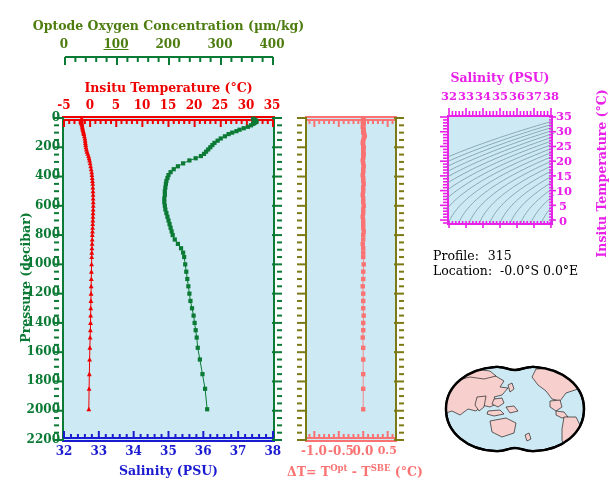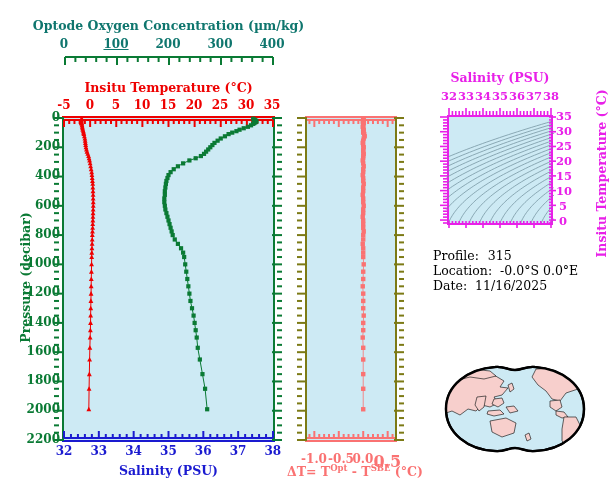--- a/index.html
+++ b/index.html
@@ -6,21 +6,21 @@
   body{width:609px;height:497px;position:relative;overflow:hidden;
        font-family:"DejaVu Serif","Liberation Serif",serif;}
   .abs{position:absolute;}
   .nosel{user-select:none;}
 
   
   .ttl{font-weight:bold;white-space:nowrap;}
   .tick{font-weight:bold;white-space:nowrap;text-align:center;}
 
   
-  .c-oxy{color:#0f766e;}
+  .c-oxy{color:#4d7c0f;}
   .c-tmp{color:#ee0000;}
   .c-sal{color:#1a1ad0;}
   .c-prs{color:#0a7a34;}
   .c-dt {color:#fa7272;}
   .c-ts {color:#e820e8;}
 
   
   #main-panel{left:64px;top:118px;width:209px;height:322px;
     background:#cdeaf4;box-sizing:border-box;}
   #main-panel .frameL,#main-panel .frameR{position:absolute;top:0;bottom:0;width:2px;background:#0a7a34;}
@@ -686,25 +686,25 @@
         <rect x="53.53333333333333" y="217.34545454545454" width="4.4" height="4.4" fill="#fa7272"></rect>
         <rect x="54.022222222222226" y="227.5909090909091" width="4.4" height="4.4" fill="#fa7272"></rect>
         <rect x="54.022222222222226" y="239.3" width="4.4" height="4.4" fill="#fa7272"></rect>
         <rect x="54.022222222222226" y="253.93636363636364" width="4.4" height="4.4" fill="#fa7272"></rect>
         <rect x="54.022222222222226" y="268.5727272727273" width="4.4" height="4.4" fill="#fa7272"></rect>
         <rect x="54.022222222222226" y="289.06363636363636" width="4.4" height="4.4" fill="#fa7272"></rect>
       </g>
   </svg>
 </div>
 
-<div class="abs nosel" style="left:307px;top:444px;width:88px;height:15px;margin-top:8px;">
+<div class="abs nosel" style="left:307px;top:444px;width:88px;height:15px;">
   <span class="tick c-dt abs" style="left:-9px;width:32px;font-size:12px;">-1.0</span>
   <span class="tick c-dt abs" style="left:18px;width:32px;font-size:12px;">-0.5</span>
   <span class="tick c-dt abs" style="left:39.9px;width:32px;font-size:12px;">0.0</span>
-  <span class="tick c-dt abs" style="left:64.3px;width:32px;font-size:16px;">0.5</span>
+  <span class="tick c-dt abs" style="left:64.3px;width:32px;font-size:11px;">0.5</span>
 </div>
 
 <div class="abs ttl c-dt nosel" style="left:287px;top:463px;width:128px;text-align:left;font-size:12.5px;white-space:nowrap;">
   <span>ΔT= T</span><sup style="font-size:8.5px;">Opt</sup><span> - T</span><sup style="font-size:8.5px;">SBE</sup><span> (°C)</span>
 </div>
 
 <div class="abs ttl c-ts nosel" style="left:440px;top:70px;width:120px;text-align:center;font-size:12.5px;white-space:nowrap;">Salinity (PSU)</div>
 
 <div class="abs nosel" style="left:449px;top:89px;width:102px;height:15px;">
   <span class="tick c-ts abs" style="left:-10px;width:20px;font-size:11.5px;">32</span>
@@ -900,24 +900,20 @@
 
 <div class="abs nosel" style="left:433px;top:248px;font-size:12.5px;line-height:15px;color:#000;">
   <div>
     <span>Profile:</span>
     <span style="padding-left:5px;margin-top:24px;">315</span>
   </div>
   <div>
     <span>Location:</span>
     <span style="padding-left:4px;">-0.0°S   0.0°E</span>
   </div>
-  <div>
-    <span>Date:</span>
-    <span style="padding-left:4px;">11/16/2025</span>
-  </div>
 </div>
 
 <svg class="abs" style="left:432px;top:355px;" width="166" height="108" viewBox="0 0 166 108">
   <defs>
     <clipPath id="globeClip">
       <path d="M14,54 C14,30 36,14 63,12 C72,11 76,15 83,15 C90,15 94,11 103,12
                C130,14 152,30 152,54 C152,78 130,95 103,96 C94,97 90,93 83,93
                C76,93 72,97 63,96 C36,95 14,78 14,54 Z"></path>
     </clipPath>
   </defs>

